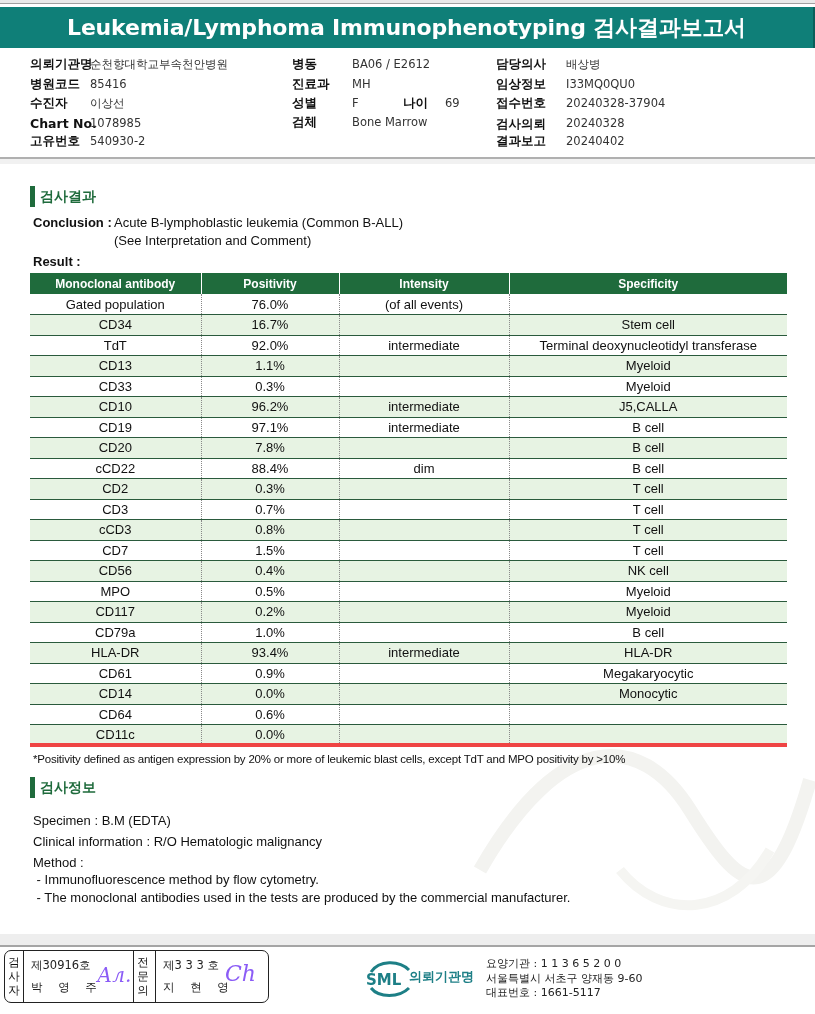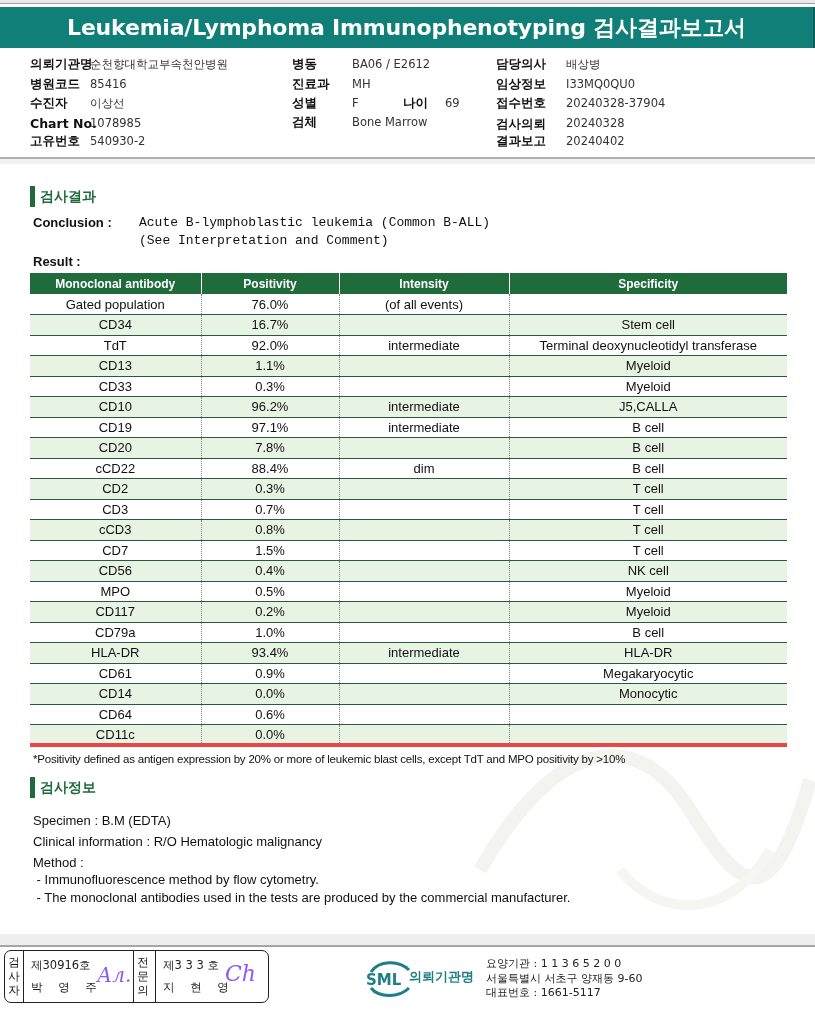--- a/index.html
+++ b/index.html
@@ -16,21 +16,21 @@
   .info .val { color: #333; font-size: 11.5px; }
   .info-sep { position: absolute; left: 0; top: 157px; width: 815px; height: 2px; background: #b0b0b0; }
   .info-sep2 { position: absolute; left: 0; top: 159px; width: 815px; height: 5px; background: #f1f1f1; }
 
   .section-head { position: absolute; left: 30px; display: flex; align-items: center; }
   .section-head .bar { width: 5px; height: 21px; background: #1f6b3c; margin-right: 5px; }
   .section-head .txt { color: #1f6b3c; font-weight: bold; font-size: 14px; font-family: "DejaVu Sans", sans-serif; }
 
   .conclusion { position: absolute; left: 33px; top: 214px; font-size: 13px; line-height: 17px; }
   .conclusion .lbl { position: absolute; left: 0; top: 0; font-weight: bold; white-space: nowrap; }
-  .conclusion .val { position: absolute; left: 106px; top: 0; white-space: nowrap; font-family: Liberation Mono, monospace; }
+  .conclusion .val { position: absolute; left: 81px; top: 0; white-space: nowrap; }
   .result-lbl { position: absolute; left: 33px; top: 254px; font-size: 13px; font-weight: bold; }
 
   table.res { position: absolute; left: 30px; top: 273px; width: 757px; border-collapse: collapse; font-size: 13px; }
   table.res th { background: #1f6b3c; color: #fff; font-weight: bold; font-size: 12px; height: 21px; border-left: 1px solid #fff; }
   table.res th:first-child { border-left: none; }
   table.res td { height: 20.5px; text-align: center; border-bottom: 1px solid #2a5a3c; padding: 0; }
   table.res td.c1, table.res td.c2 { border-right: 1px dotted #888; }
   table.res td.c3 { border-right: 1px dotted #888; }
   table.res tr.alt td { background: #e7f3e3; }
   table.res tr:first-child td { border-top: none; }

